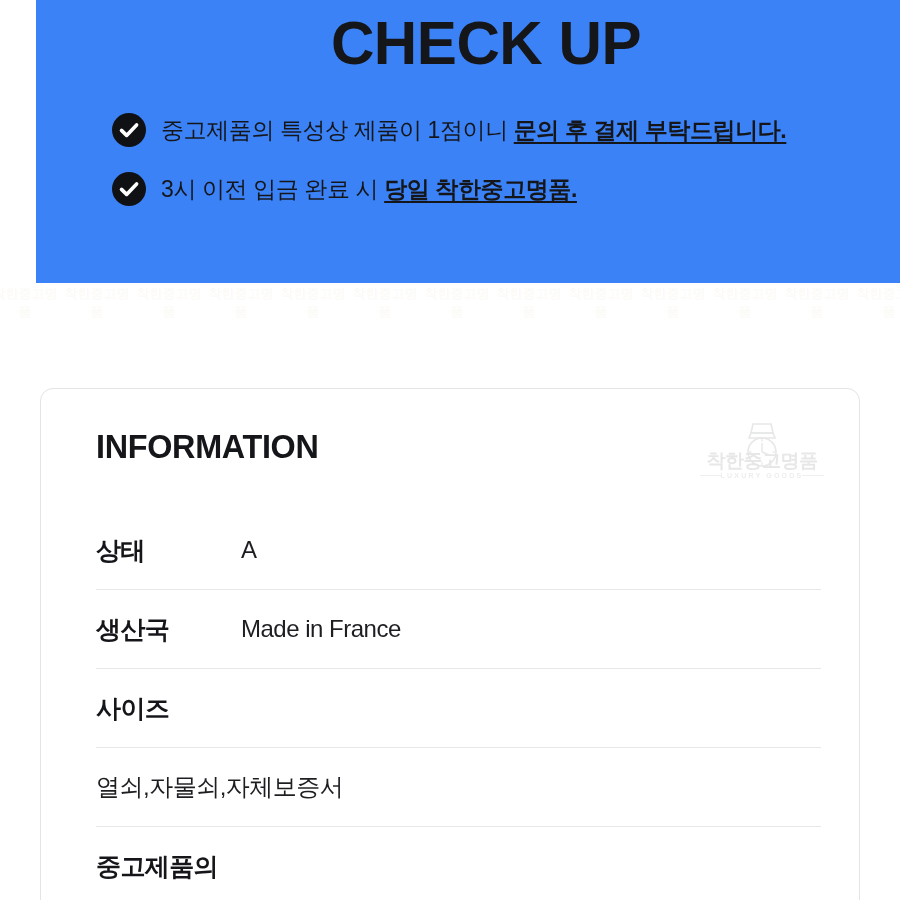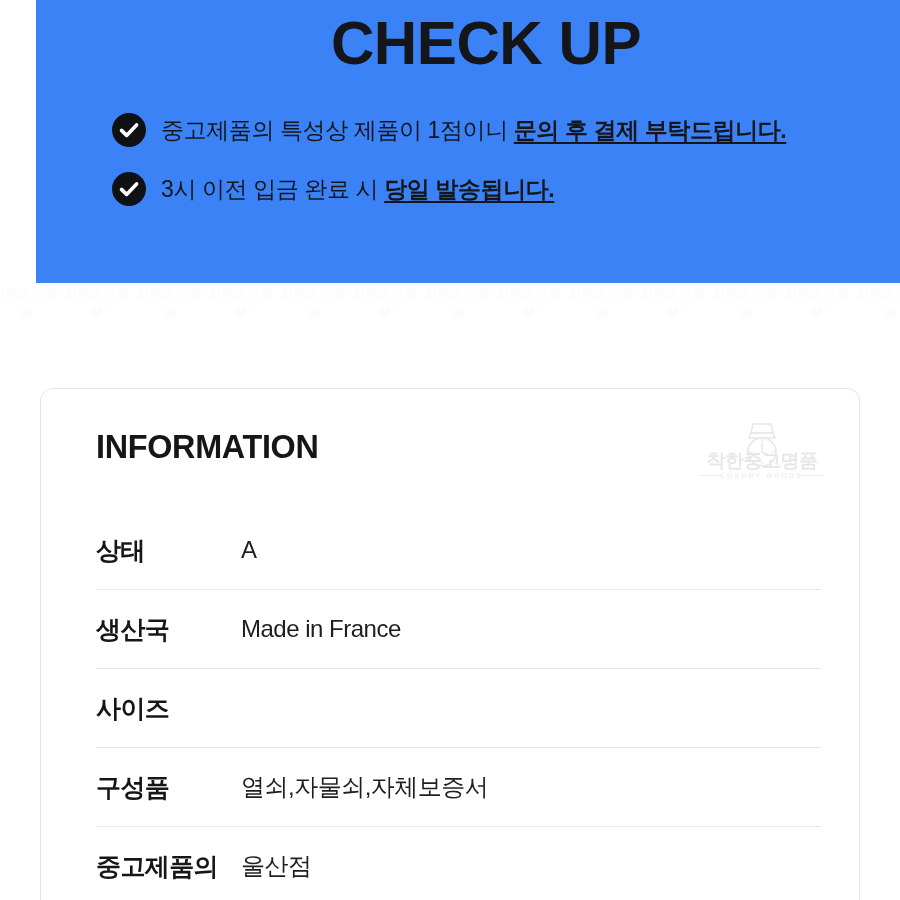--- a/index.html
+++ b/index.html
@@ -229,21 +229,21 @@
       </div>
 
       <div class="check-row">
         <span class="check-icon">
           <svg width="34" height="34" viewBox="0 0 34 34">
             <circle cx="17" cy="17" r="17" fill="#101114"></circle>
             <path d="M9.5 17.4 L14.6 22.4 L24.6 11.9" fill="none" stroke="#ffffff" stroke-width="3.6" stroke-linecap="round" stroke-linejoin="round"></path>
           </svg>
         </span>
         <span class="check-text">
-          <span>3시 이전 입금 완료 시 </span><span class="strong">당일 발송됩니다.</span>
+          <span>3시 이전 입금 완료 시 </span><span class="strong">당일 착한중고명품.</span>
         </span>
       </div>
 
     </div>
   </div>
 
   <div class="wm-strip" id="wm-strip">
       <span class="wm-unit" style="left: -10px;">착한중고명품</span>
       <span class="wm-unit" style="left: 62px;">착한중고명품</span>
       <span class="wm-unit" style="left: 134px;">착한중고명품</span>
@@ -293,25 +293,23 @@
       <div class="spec-row">
         <span class="spec-label">생산국</span>
         <span class="spec-value">Made in France</span>
       </div>
 
       <div class="spec-row">
         <span class="spec-label">사이즈</span>
       </div>
 
       <div class="spec-row">
-        <span class="spec-label">구성품</span>
         <span class="spec-value">열쇠,자물쇠,자체보증서</span>
       </div>
 
       <div class="spec-row">
         <span class="spec-label">중고제품의</span>
-        <span class="spec-value">울산점</span>
       </div>
 
     </div>
   </div>
 
 </div>
 
 </body></html>

